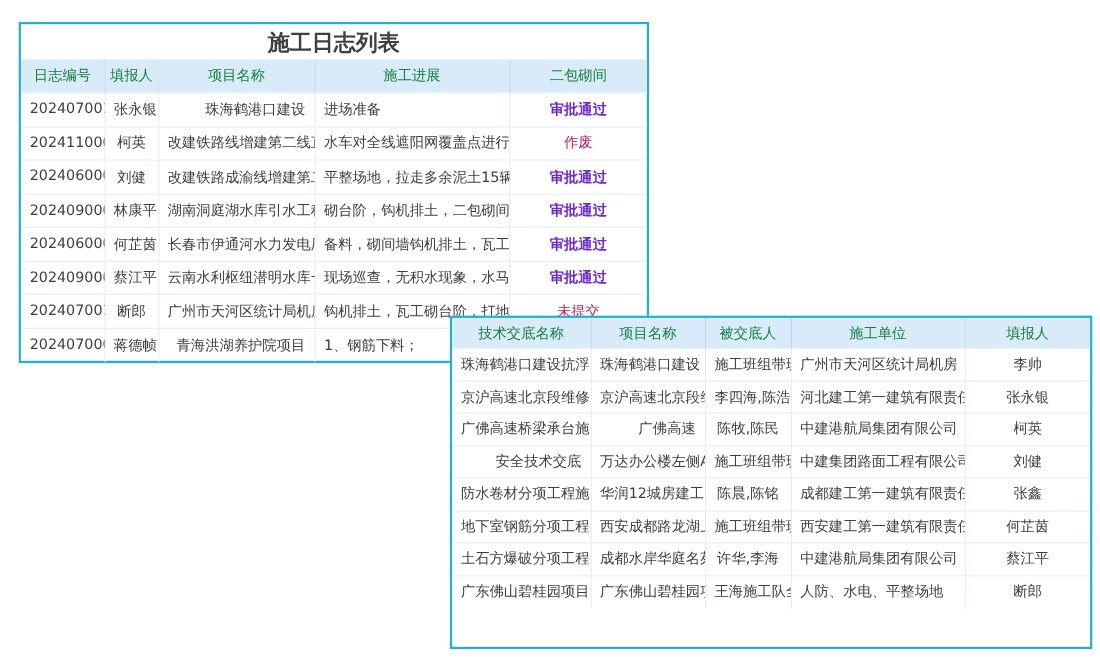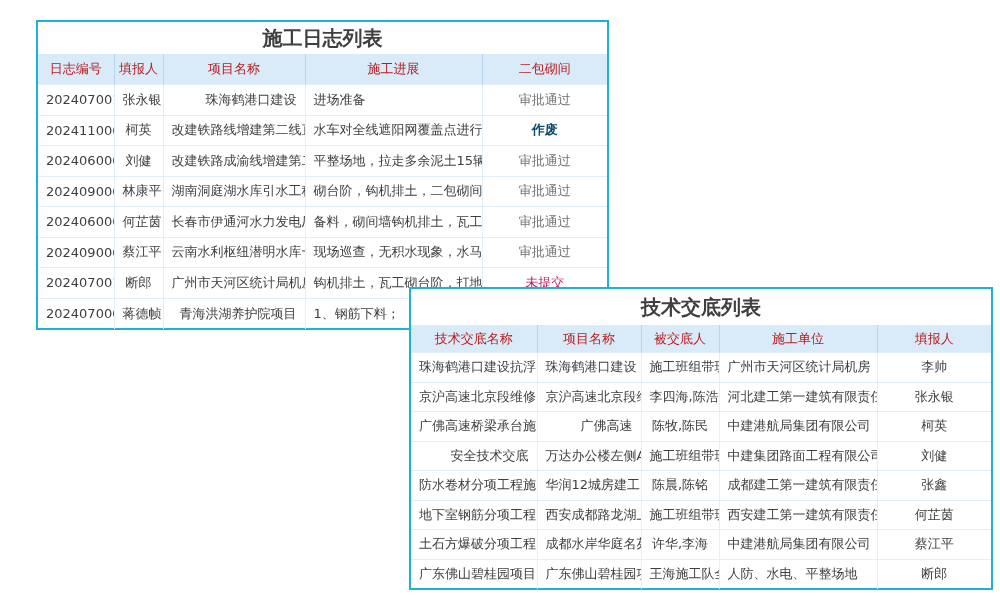--- a/index.html
+++ b/index.html
@@ -5,53 +5,53 @@
   html,body { margin:0; padding:0; }
   body {
     width:1000px; height:600px; position:relative; background:#ffffff;
     font-family:"DejaVu Sans","Liberation Sans",sans-serif;
     overflow:hidden;
   }
   .panel {
     position:absolute; background:#ffffff;
     border:2px solid #1fb1d4; box-sizing:border-box;
   }
-  #panel-log { left:36px; top:20px; width:573px; height:310px; z-index:1; }
+  #panel-log { left:17px; top:20px; width:573px; height:310px; z-index:1; }
   #panel-disclosure { left:409px; top:287px; width:584px; height:303px; z-index:2; }
   .panel-title {
     text-align:center; font-weight:bold; font-size:20px; color:#3f3f3f;
     white-space:nowrap; overflow:hidden;
   }
   #panel-log .panel-title { height:32px; line-height:32px; }
   #panel-disclosure .panel-title { height:36px; line-height:36px; }
 
   table.grid { border-collapse:collapse; table-layout:fixed; width:100%; font-size:13px; }
   table.grid th {
-    background:#d9eaf8; color:#b91c1c; font-weight:normal;
+    background:#d9eaf8; color:#15803d; font-weight:normal;
     border-right:1px solid #b9d5ee; padding:0 4px;
     white-space:nowrap; overflow:hidden; text-align:center;
   }
   table.grid th:last-child { border-right:none; }
   #panel-log th { height:30px; }
   #panel-disclosure th { height:27px; }
   table.grid td {
     border-right:1px solid #e2eefa; border-top:1px solid #e2eefa;
     padding:0 8px; white-space:nowrap; overflow:hidden;
     color:#3e3e3e; vertical-align:middle;
   }
   table.grid td:last-child { border-right:none; }
   #panel-log tbody tr { height:30.5px; }
   #panel-disclosure tbody tr { height:29.5px; }
 
   .c-link { color:#4e93d9; cursor:pointer;text-align:right; }
   .c-center { text-align:center; }
   .c-text { color:#3e3e3e; }
   .status { display:inline-block; }
-  .st-green { color:#737373; }
-  .st-purple { color:#0c4a6e;font-weight:bold; }
+  .st-green { color:#6d28d9;font-weight:bold; }
+  .st-purple { color:#be185d; }
   .st-blue { color:#be185d; }
   .st-none { color:transparent; }
 </style>
 </head>
 <body>
 
 <div class="panel" id="panel-log">
   <div class="panel-title">施工日志列表</div>
   <table class="grid">
     <colgroup>
@@ -125,21 +125,20 @@
         <td class="c-link c-center">蒋德帧</td>
         <td class="c-link">青海洪湖养护院项目</td>
         <td class="c-text">1、钢筋下料；</td>
         <td class="c-center"><span class="status st-none"></span></td>
       </tr>
     </tbody>
   </table>
 </div>
 
 <div class="panel" id="panel-disclosure">
-  <div class="panel-title">技术交底列表</div>
   <table class="grid">
     <colgroup>
         <col style="width:126px">
         <col style="width:104px">
         <col style="width:78px">
         <col style="width:158px">
         <col style="width:114px">
       </colgroup>
     <thead>
       <tr>

